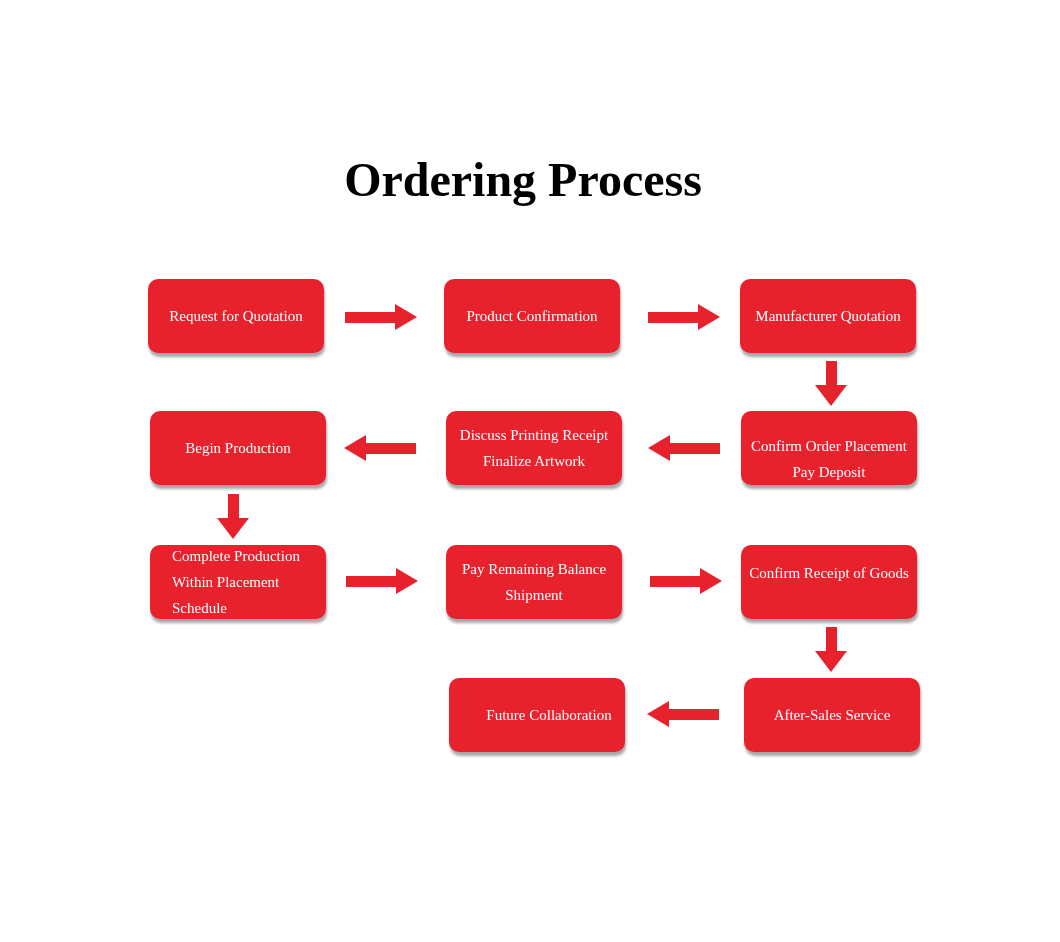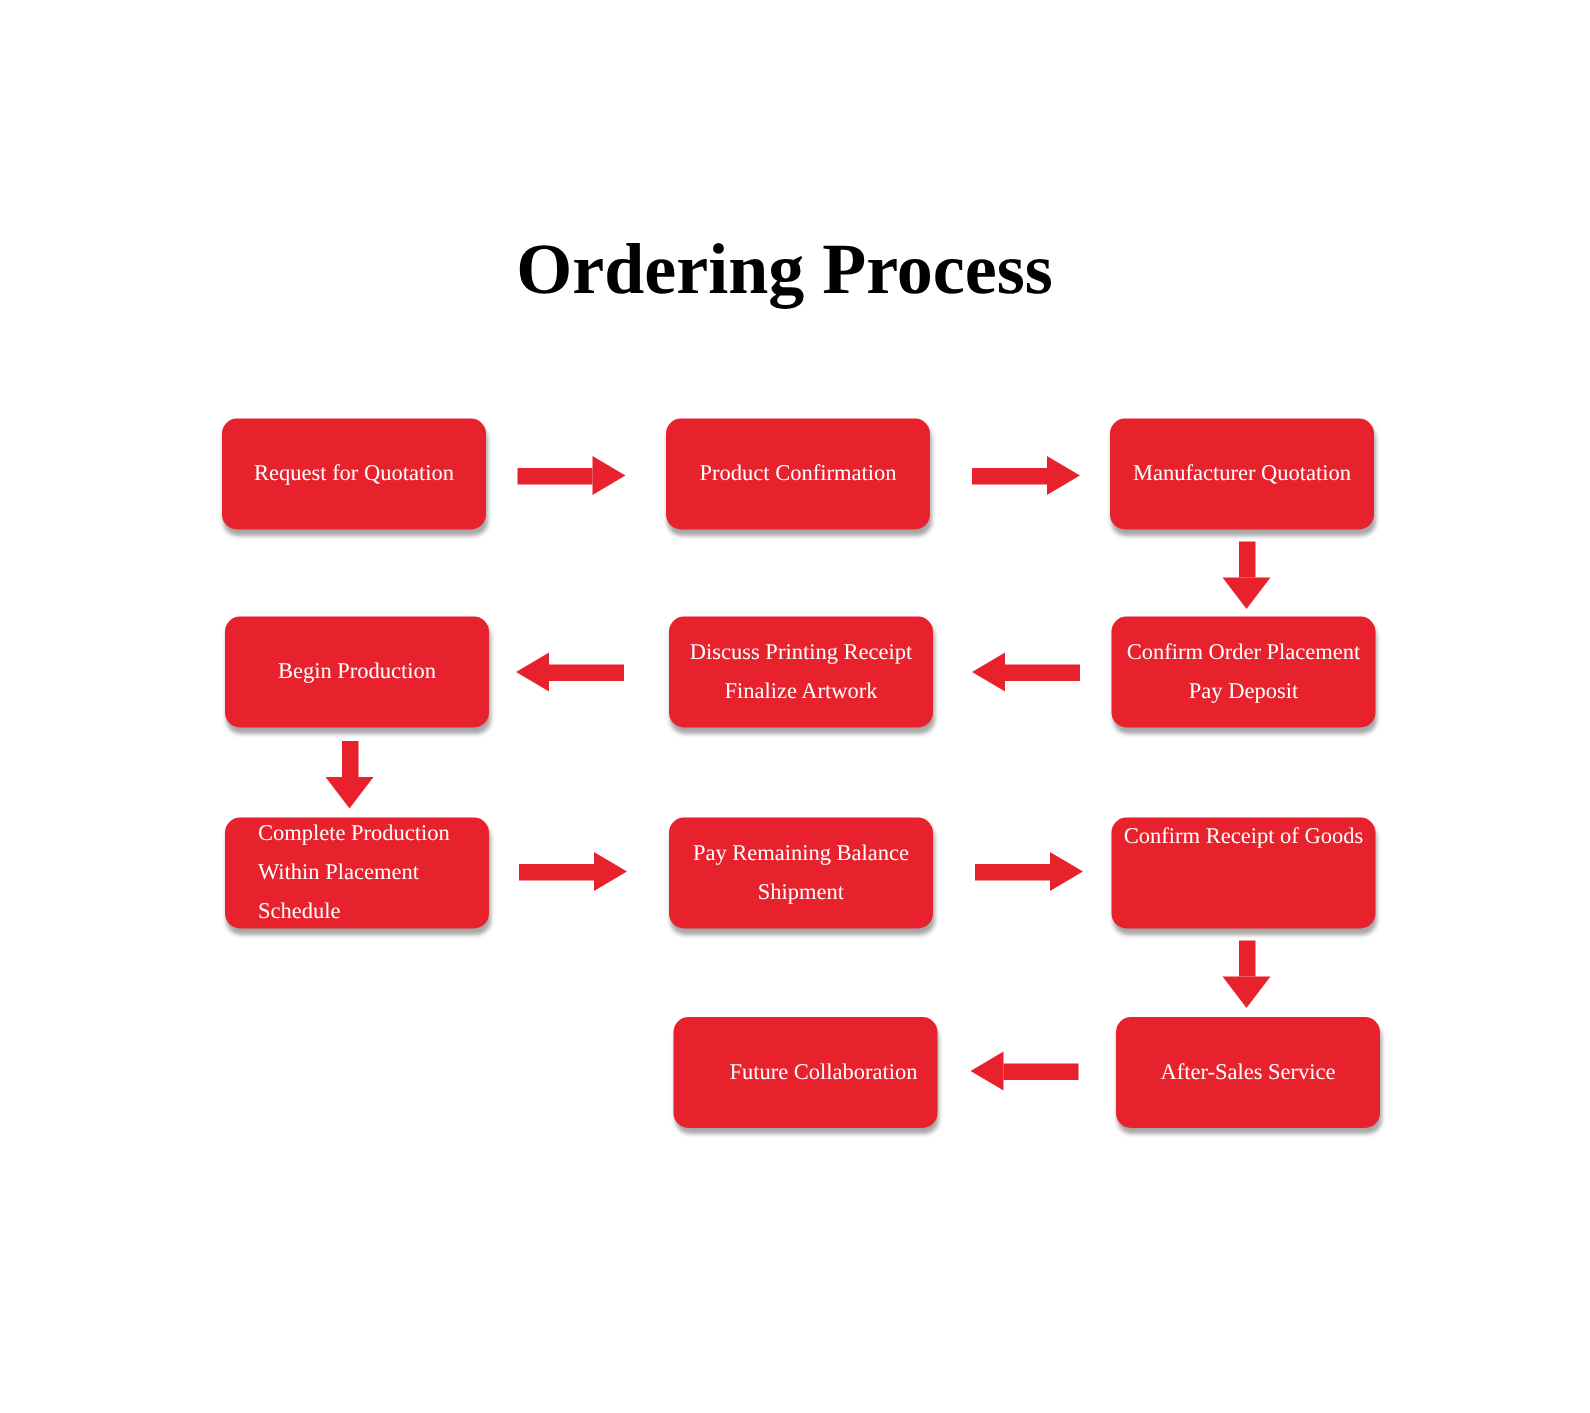--- a/index.html
+++ b/index.html
@@ -46,30 +46,31 @@
     box-shadow: 1px 4px 3px rgba(0,0,0,0.35);
     padding: 0 4px;
   }
   .node.align-left {
     align-items: flex-start;
     text-align: left;
     padding-left: 22px;
   }
   .node.top-line {
     justify-content: flex-start;
+    padding-top: 15px;
     padding-left: 2px;
     padding-right: 2px;
   }
   
   .p-r1c1 { left: 148px; top: 279px; }
   .p-r1c2 { left: 444px; top: 279px; }
   .p-r1c3 { left: 740px; top: 279px; }
   .p-r2c1 { left: 150px; top: 411px; }
   .p-r2c2 { left: 446px; top: 411px; }
-  .p-r2c3 { left: 741px; top: 411px; }
+  .p-r2c3 { left: 741px; top: 411px; justify-content: flex-end; }
   .p-r3c1 { left: 150px; top: 545px; }
   .p-r3c2 { left: 446px; top: 545px; }
   .p-r3c3 { left: 741px; top: 545px; }
   .p-r4c2 { left: 449px; top: 678px; padding-left: 28px; }
   .p-r4c3 { left: 744px; top: 678px; }
   
   .h-arrow {
     position: absolute;
     width: 72px;
     height: 26px;

